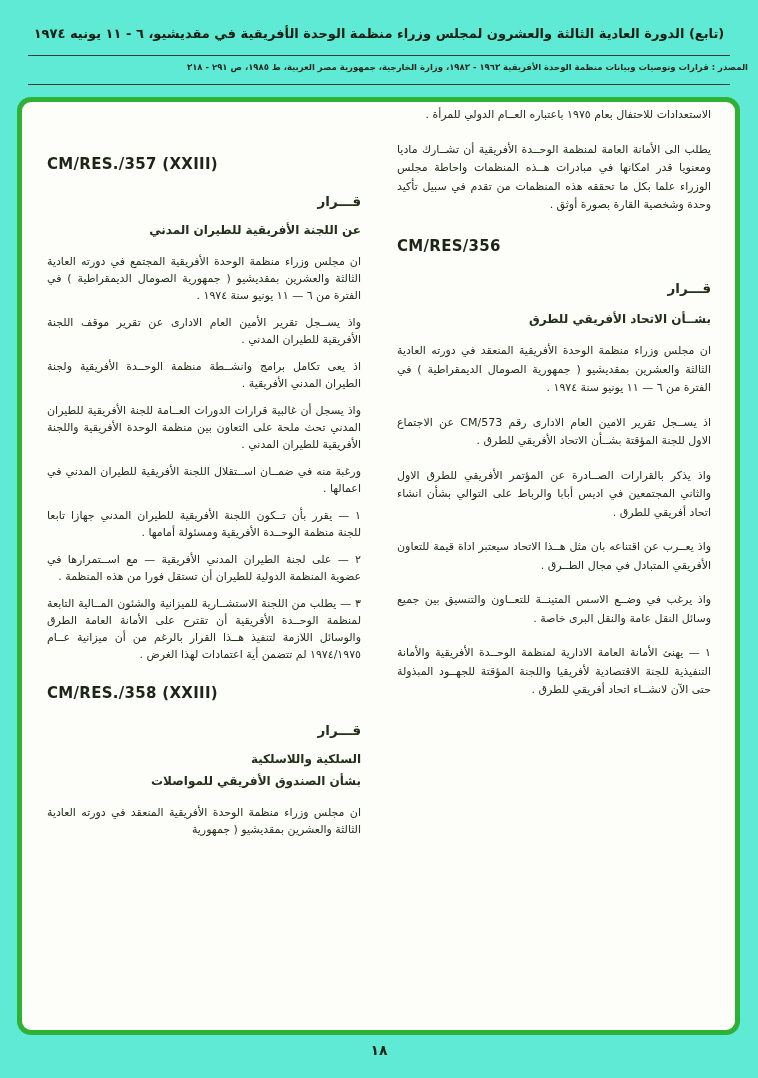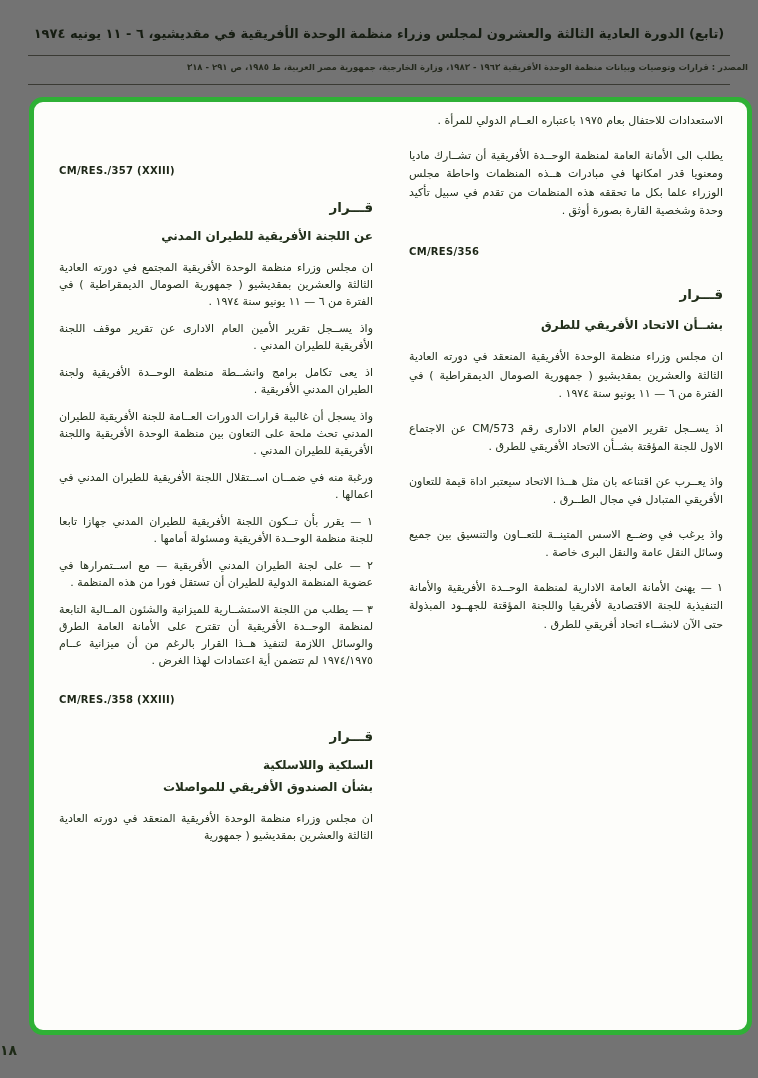--- a/index.html
+++ b/index.html
@@ -7,21 +7,21 @@
   body {
     background: #ffffff;
     font-family: "DejaVu Sans", sans-serif;
     color: #26331f;
     overflow: hidden;
   }
   .sheet {
     position: relative;
     width: 758px;
     height: 1078px;
-    background: #737373;
+    background: #5eead4;
   }
 
   
   .top-title {
     position: absolute;
     top: 26px; left: 20px; right: 20px;
     direction: rtl;
     text-align: center;
     font-size: 13px;
     font-weight: bold;
@@ -42,25 +42,25 @@
     direction: rtl;
     text-align: right;
     font-size: 8.5px;
     font-weight: bold;
     color: #24291d;
   }
 
   
   .frame {
     position: absolute;
-    left: 29px; top: 97px;
+    left: 17px; top: 97px;
     width: 723px; height: 938px;
     border: 5px solid #2fb136;
     border-radius: 14px;
-    padding: 10px 24px;
+    padding: 4px 24px;
     overflow: hidden;
     background: #fdfdfa;
   }
   .columns {
     direction: rtl;
     display: flex;
     gap: 36px;
     height: 100%;
   }
   .col {
@@ -76,21 +76,21 @@
     text-align: justify;
     direction: rtl;
   }
   .col-right .para { margin-bottom: 16px; }
   .col-left  .para { margin-bottom: 10px; }
 
   .ref {
     direction: ltr;
     text-align: left;
     font-weight: bold;
-    font-size: 10px;
+    font-size: 15px;
     color: #1c2616;
     letter-spacing: 0.3px;
   }
   .col-right .ref { margin: 22px 0 24px; }
   .col-left  .ref { margin: 0 0 20px; }
   .col-left  .ref.mid { margin-top: 22px; }
 
   .heading {
     text-align: right;
     font-weight: bold;
@@ -103,20 +103,21 @@
     font-weight: bold;
     font-size: 12px;
     margin-bottom: 5px;
   }
   .subheading + .para { margin-top: 14px; }
 
   
   .page-number {
     position: absolute;
     bottom: 20px; left: 0; right: 0;
+    text-align: center;
     font-size: 14px;
     font-weight: bold;
     color: #1e2a17;
   }
 </style>
 </head>
 <body>
 
 <div class="sheet">
 
@@ -129,20 +130,21 @@
     <div class="columns">
 
       <div class="col col-right">
         <p class="para">الاستعدادات للاحتفال بعام ١٩٧٥ باعتباره العــام الدولي للمرأة .</p>
         <p class="para">يطلب الى الأمانة العامة لمنظمة الوحــدة الأفريقية أن تشــارك ماديا ومعنويا قدر امكانها في مبادرات هــذه المنظمات واحاطة مجلس الوزراء علما بكل ما تحققه هذه المنظمات من تقدم في سبيل تأكيد وحدة وشخصية القارة بصورة أوثق .</p>
         <div class="ref">CM/RES/356</div>
         <div class="heading">قـــرار</div>
         <div class="subheading">بشــأن الاتحاد الأفريقي للطرق</div>
         <p class="para">ان مجلس وزراء منظمة الوحدة الأفريقية المنعقد في دورته العادية الثالثة والعشرين بمقديشيو ( جمهورية الصومال الديمقراطية ) في الفترة من ٦ — ١١ يونيو سنة ١٩٧٤ .</p>
         <p class="para">اذ يســجل تقرير الامين العام الادارى رقم CM/573 عن الاجتماع الاول للجنة المؤقتة بشــأن الاتحاد الأفريقي للطرق .</p>
+        <p class="para">واذ يذكر بالقرارات الصــادرة عن المؤتمر الأفريقي للطرق الاول والثاني المجتمعين في اديس أبابا والرباط على التوالي بشأن انشاء اتحاد أفريقي للطرق .</p>
         <p class="para">واذ يعــرب عن اقتناعه بان مثل هــذا الاتحاد سيعتبر اداة قيمة للتعاون الأفريقي المتبادل في مجال الطــرق .</p>
         <p class="para">واذ يرغب في وضــع الاسس المتينــة للتعــاون والتنسيق بين جميع وسائل النقل عامة والنقل البرى خاصة .</p>
         <p class="para">١ — يهنئ الأمانة العامة الادارية لمنظمة الوحــدة الأفريقية والأمانة التنفيذية للجنة الاقتصادية لأفريقيا واللجنة المؤقتة للجهــود المبذولة حتى الآن لانشــاء اتحاد أفريقي للطرق .</p>
       </div>
 
       <div class="col col-left">
         <div class="ref">CM/RES./357 (XXIII)</div>
         <div class="heading">قـــرار</div>
         <div class="subheading">عن اللجنة الأفريقية للطيران المدني</div>
         <p class="para">ان مجلس وزراء منظمة الوحدة الأفريقية المجتمع في دورته العادية الثالثة والعشرين بمقديشيو ( جمهورية الصومال الديمقراطية ) في الفترة من ٦ — ١١ يونيو سنة ١٩٧٤ .</p>

